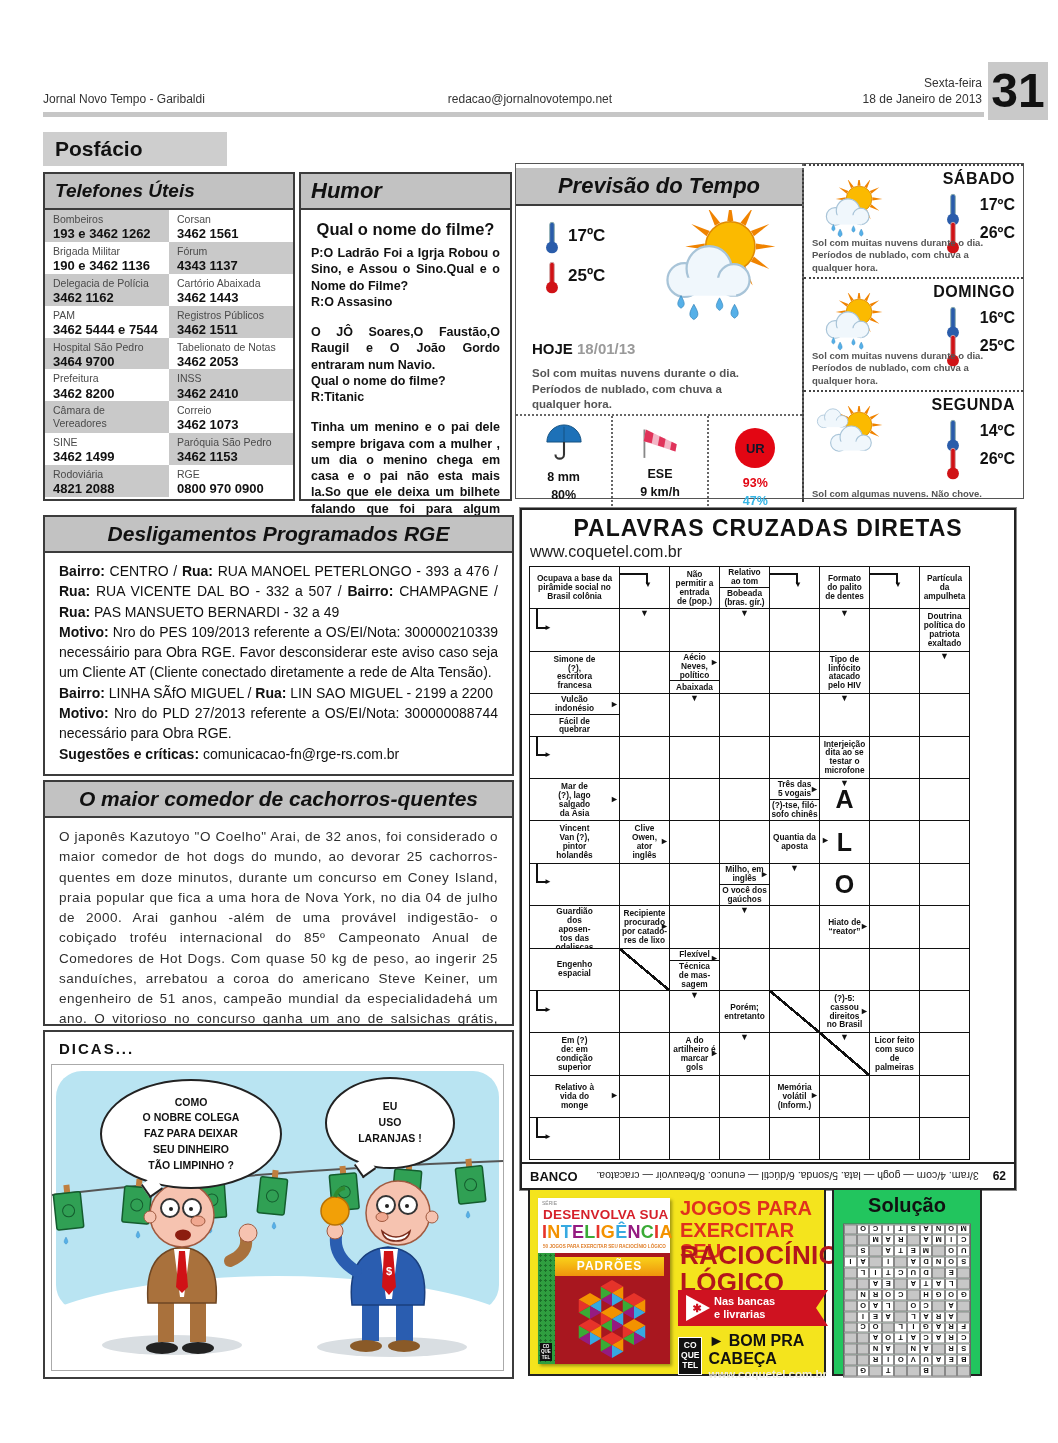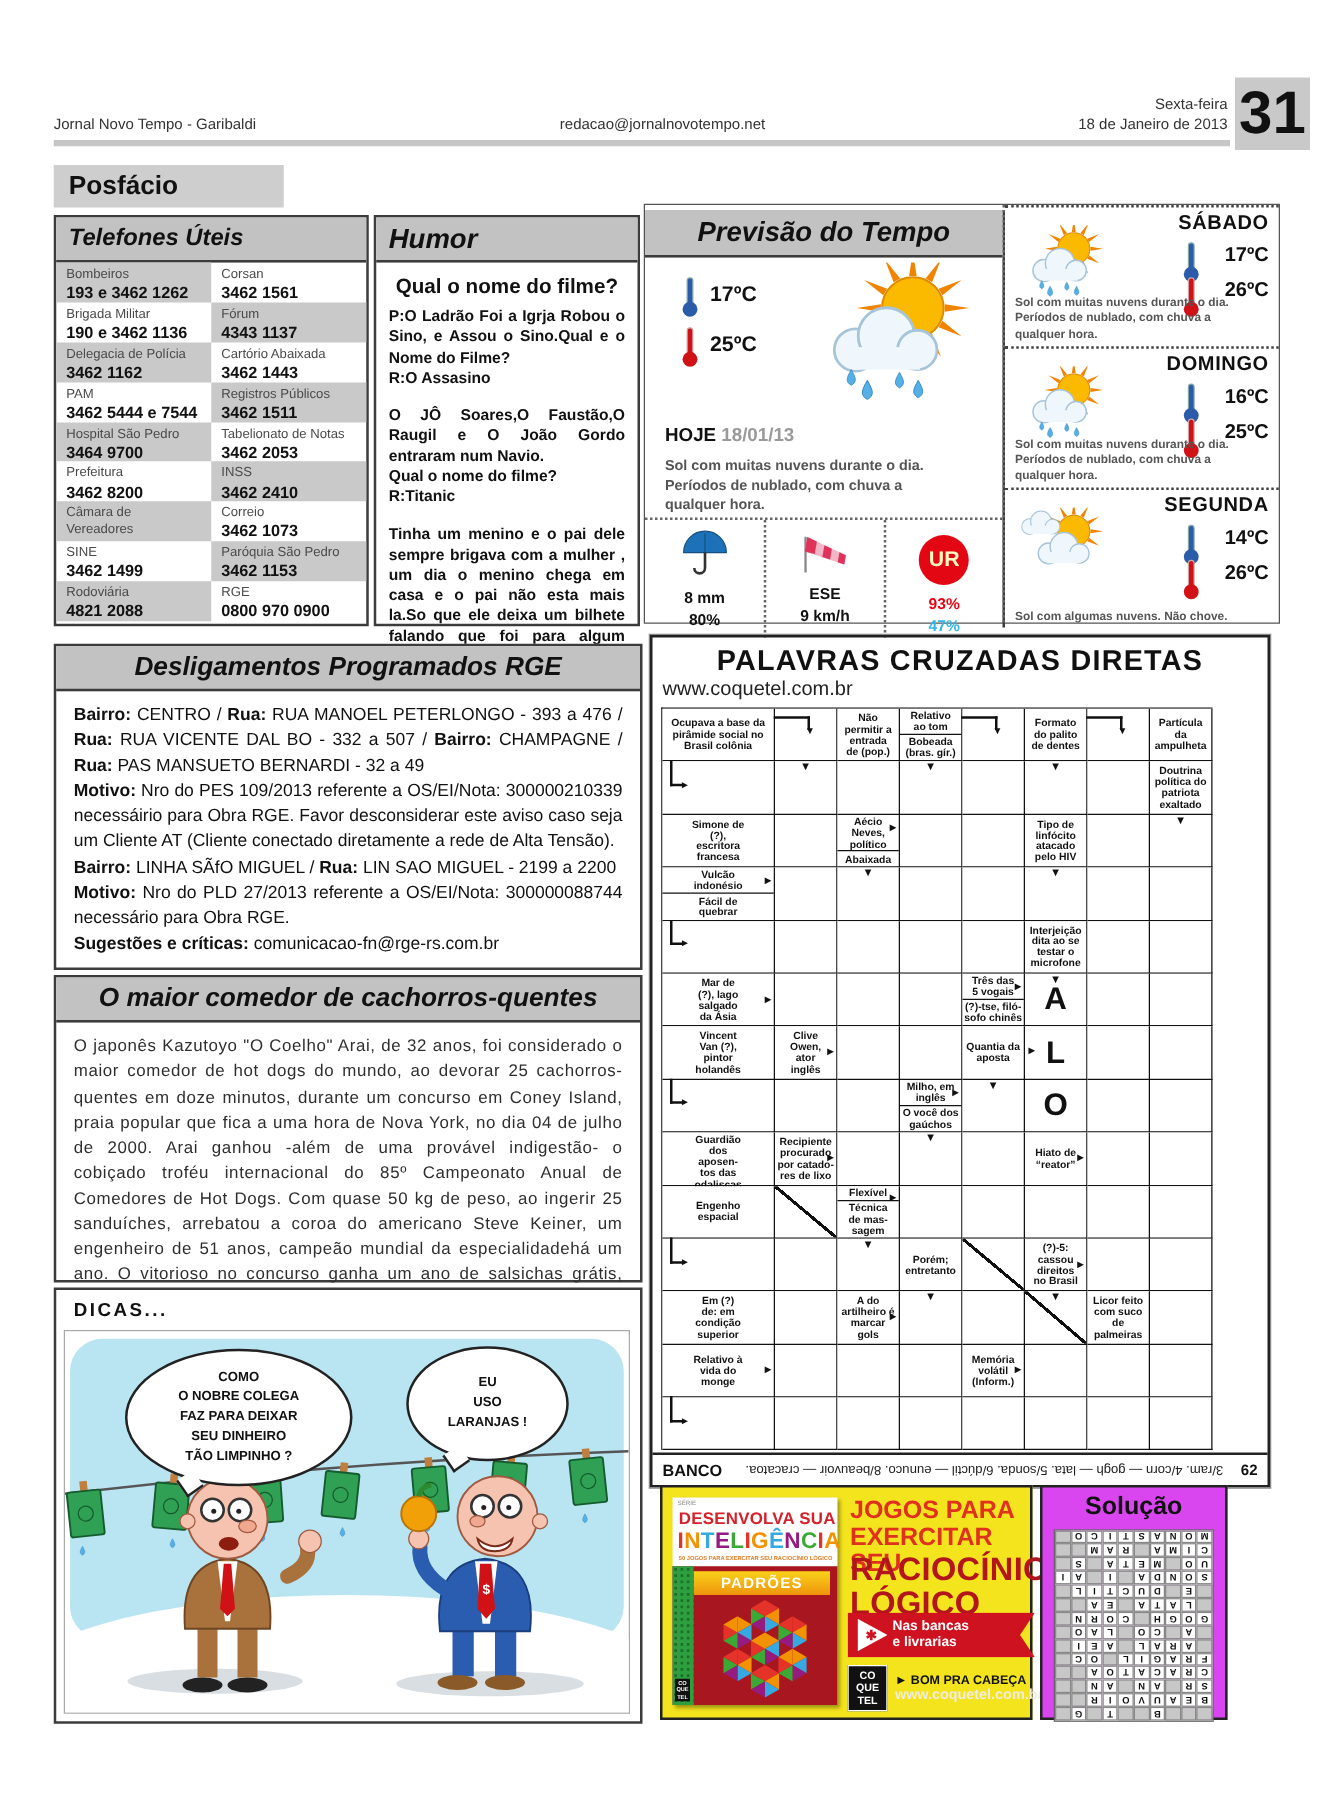--- a/index.html
+++ b/index.html
@@ -28,21 +28,21 @@
   .wx-main{border-right:2px solid #3c3c3c;}
   .wx-title{background:#c2c2c2;border-bottom:2px solid #3c3c3c;font-style:italic;font-weight:bold;font-size:22px;text-align:center;line-height:36px;}
   .wx-temp{font-size:17px;font-weight:bold;}
   .wx-hoje{font-size:15px;font-weight:bold;}
   .wx-date{color:#9a9a9a;}
   .wx-desc{font-size:11.5px;font-weight:bold;color:#555;line-height:1.35;white-space:pre-line;}
   .wx-metrics{display:grid;grid-template-columns:1fr 1fr 1fr;border-top:2px dotted #666;}
   .wx-met{text-align:center;padding-top:8px;}
   .wx-met + .wx-met{border-left:2px dotted #666;}
   .wx-met .v{font-size:12.5px;font-weight:bold;line-height:1.45;}
-  .ur-circle{width:40px;height:40px;border-radius:50%;background:#e30613;color:#fef9c3;font-weight:bold;font-size:17px;display:flex;align-items:center;justify-content:center;margin:4px auto 6px;}
+  .ur-circle{width:40px;height:40px;border-radius:50%;background:#e30613;color:#0f172a;font-weight:bold;font-size:13px;display:flex;align-items:center;justify-content:center;margin:4px auto 6px;}
   .fc-col{border-left:2px dotted #666;}
   .fc-day{border-top:2px dotted #444;position:relative;height:111px;}
   .fc-name{position:absolute;right:8px;top:4px;font-weight:bold;font-size:16px;letter-spacing:0.5px;}
   .fc-temp{position:absolute;right:8px;font-size:16px;font-weight:bold;}
   .fc-desc{position:absolute;left:8px;bottom:3px;font-size:9.5px;font-weight:bold;color:#555;line-height:1.3;white-space:pre-line;}
   .fc-icon{position:absolute;left:6px;top:14px;}
   
   .body-text{font-size:14px;line-height:1.45;text-align:justify;padding:8px 14px;}
   .hotdog-text{font-size:13.5px;line-height:1.5;letter-spacing:0.5px;color:#2e2e2e;text-align:justify;padding:9px 14px;}
   
@@ -82,24 +82,24 @@
   .bc-lower{position:absolute;left:0;top:55px;right:0;bottom:0;background:#a8171f;}
   .bc-greenstrip{position:absolute;left:0;top:0;bottom:0;width:17px;background:#2f9e3f;background-image:radial-gradient(#1b6e28 1px,transparent 1.2px);background-size:5px 5px;}
   .bc-banner{position:absolute;left:17px;top:4px;right:6px;height:19px;background:linear-gradient(#f9d21a,#ef940c);color:#fff;font-weight:bold;font-size:12px;text-align:center;line-height:19px;letter-spacing:1px;}
   .bc-logo{position:absolute;left:2px;bottom:3px;width:12px;background:#111;color:#fff;font-size:4.5px;font-weight:bold;text-align:center;line-height:1.2;padding:1px 0;}
   .adr-l1{font-weight:bold;font-size:20px;color:#e0301e;line-height:1.08;}
   .adr-l2{font-weight:bold;font-size:26px;color:#b3151c;line-height:1.02;letter-spacing:0.3px;}
   .ribbon{position:absolute;left:148px;top:100px;width:150px;height:36px;background:#cf1220;clip-path:polygon(0 0,100% 0,92% 50%,100% 100%,0 100%);display:flex;align-items:center;}
   .ribbon-tri{width:26px;height:26px;background:#fff;clip-path:polygon(8% 0,100% 50%,8% 100%);margin-left:6px;display:flex;align-items:center;justify-content:center;color:#cf1220;font-size:11px;font-weight:bold;}
   .ribbon-txt{color:#fff;font-weight:bold;font-size:11px;line-height:1.2;margin-left:4px;white-space:pre-line;}
   .cq-logo{width:30px;background:#111;color:#fff;font-weight:bold;font-size:8.5px;line-height:1.15;text-align:center;padding:3px 0;border:1px solid #fff;}
-  .adr-tag{font-weight:bold;font-size:10px;color:#111;}
+  .adr-tag{font-weight:bold;font-size:16px;color:#111;}
   .adr-url{font-size:11.5px;color:#efece0;font-weight:bold;}
   
-  .sol-box{border:2px solid #222;background:#d946ef;}
+  .sol-box{border:2px solid #222;background:#22c55e;}
   .sol-title{font-weight:bold;font-size:20px;text-align:center;margin-top:4px;}
   .sol-grid{display:grid;grid-template-columns:repeat(10,12.6px);grid-auto-rows:10.9px;transform:rotate(180deg);margin:6px auto 0;width:126px;border:1px solid #666;}
   .sol-cell{border:0.5px solid #888;font-size:7.5px;font-weight:bold;display:flex;align-items:center;justify-content:center;background:#fff;}
   .sol-cell.blank{background:#c7c7c7;}
 </style>
 </head>
 <body>
 
 <div class="page">
 

